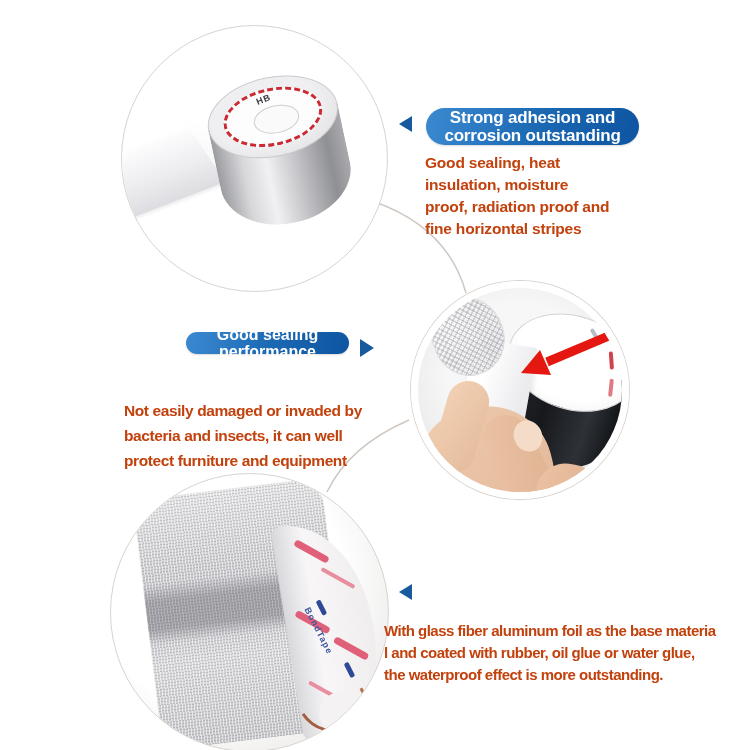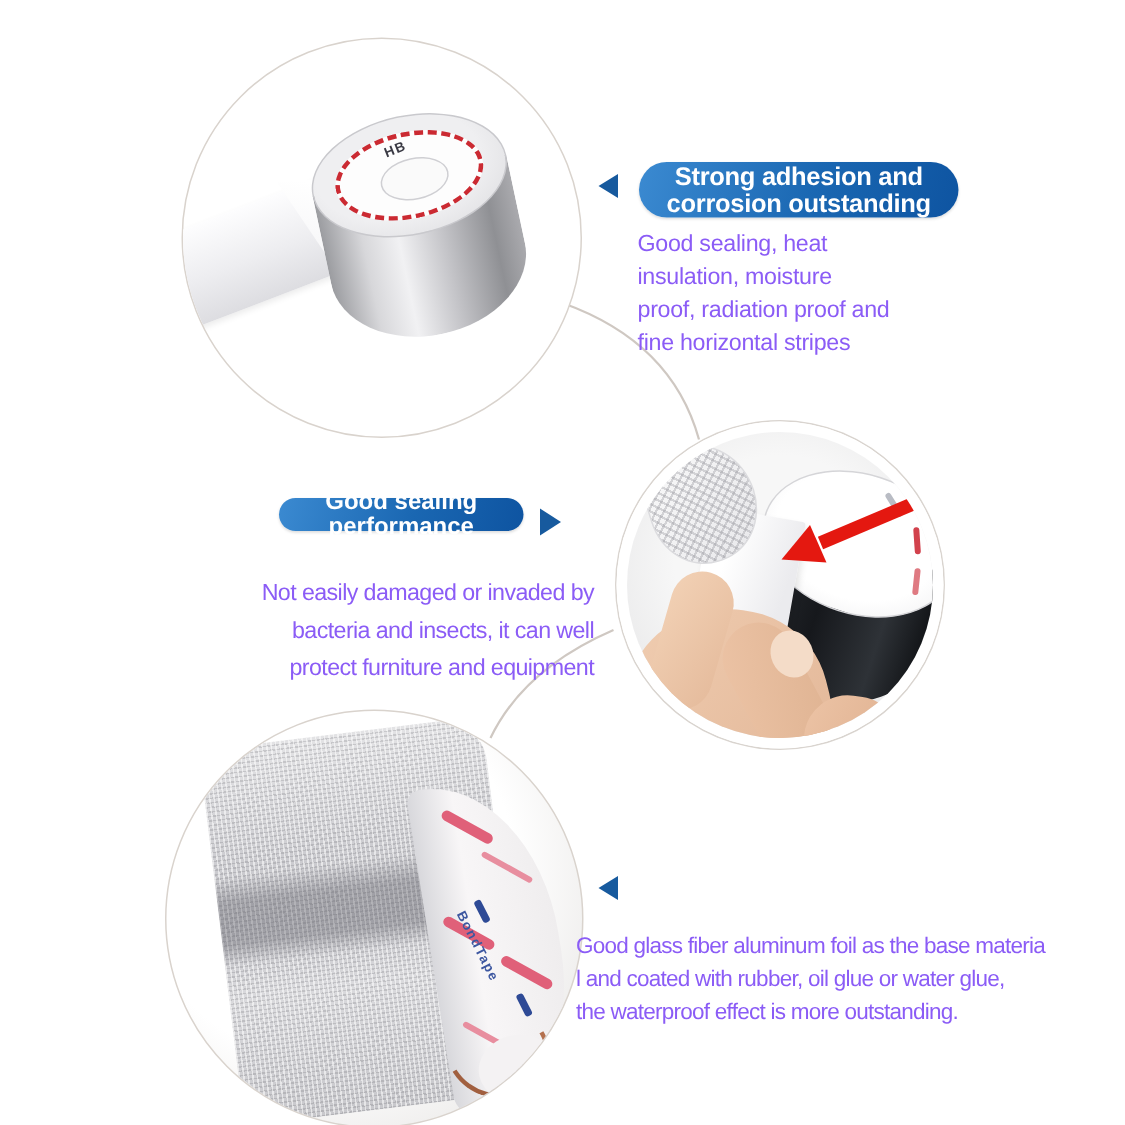--- a/index.html
+++ b/index.html
@@ -112,23 +112,23 @@
       font-size:14.5px;line-height:16px;justify-content:flex-start;
       padding-left:17px;text-align:left;}
   .tri{position:absolute;width:0;height:0;border-top:8px solid transparent;
       border-bottom:8px solid transparent;}
   .tri-left{border-right:13px solid #175a9e;}
   .tri-right{border-left:14px solid #175a9e;border-top-width:9px;border-bottom-width:9px;}
   .tri-adhesion{left:399px;top:116px;}
   .tri-sealing{left:360px;top:339px;}
   .tri-waterproof{left:399px;top:584px;}
 
-  .body-text{position:absolute;color:#8b5cf6;font-weight:normal;white-space:pre;}
+  .body-text{position:absolute;color:#c2410c;font-weight:bold;white-space:pre;}
   .body-adhesion{left:425px;top:152px;font-size:15.5px;line-height:22px;letter-spacing:-0.2px;}
-  .body-sealing{left:124px;top:383px;width:272px;text-align:right;
+  .body-sealing{left:124px;top:398px;width:272px;text-align:left;
       font-size:15.5px;line-height:25px;letter-spacing:-0.4px;}
   .body-waterproof{left:384px;top:620px;font-size:15px;line-height:22px;letter-spacing:-0.5px;}
 </style>
 </head>
 <body>
 
 <div class="stage">
 
   <svg class="connectors" viewBox="0 0 750 750">
     <path d="M 375,202 Q 448,228 466,293" fill="none" stroke="#cfc8c2" stroke-width="1.5"></path>
@@ -198,17 +198,17 @@
 fine horizontal stripes</div>
 
   <div class="pill pill-sealing">Good sealing
 performance</div>
   <span class="tri tri-right tri-sealing"></span>
   <div class="body-text body-sealing">Not easily damaged or invaded by
 bacteria and insects, it can well
 protect furniture and equipment</div>
 
   <span class="tri tri-left tri-waterproof"></span>
-  <div class="body-text body-waterproof">Good glass fiber aluminum foil as the base materia
+  <div class="body-text body-waterproof">With glass fiber aluminum foil as the base materia
 l and coated with rubber, oil glue or water glue,
 the waterproof effect is more outstanding.</div>
 
 </div>
 
 </body></html>

